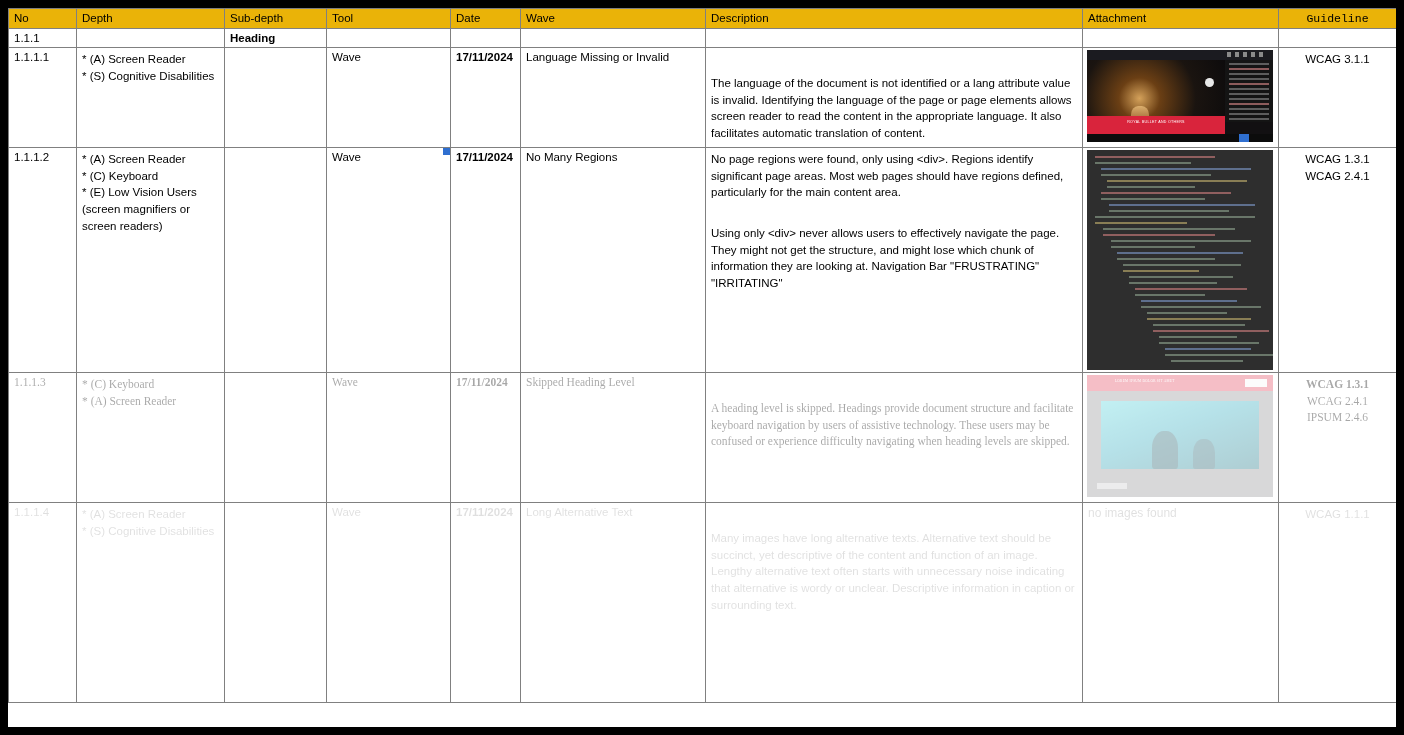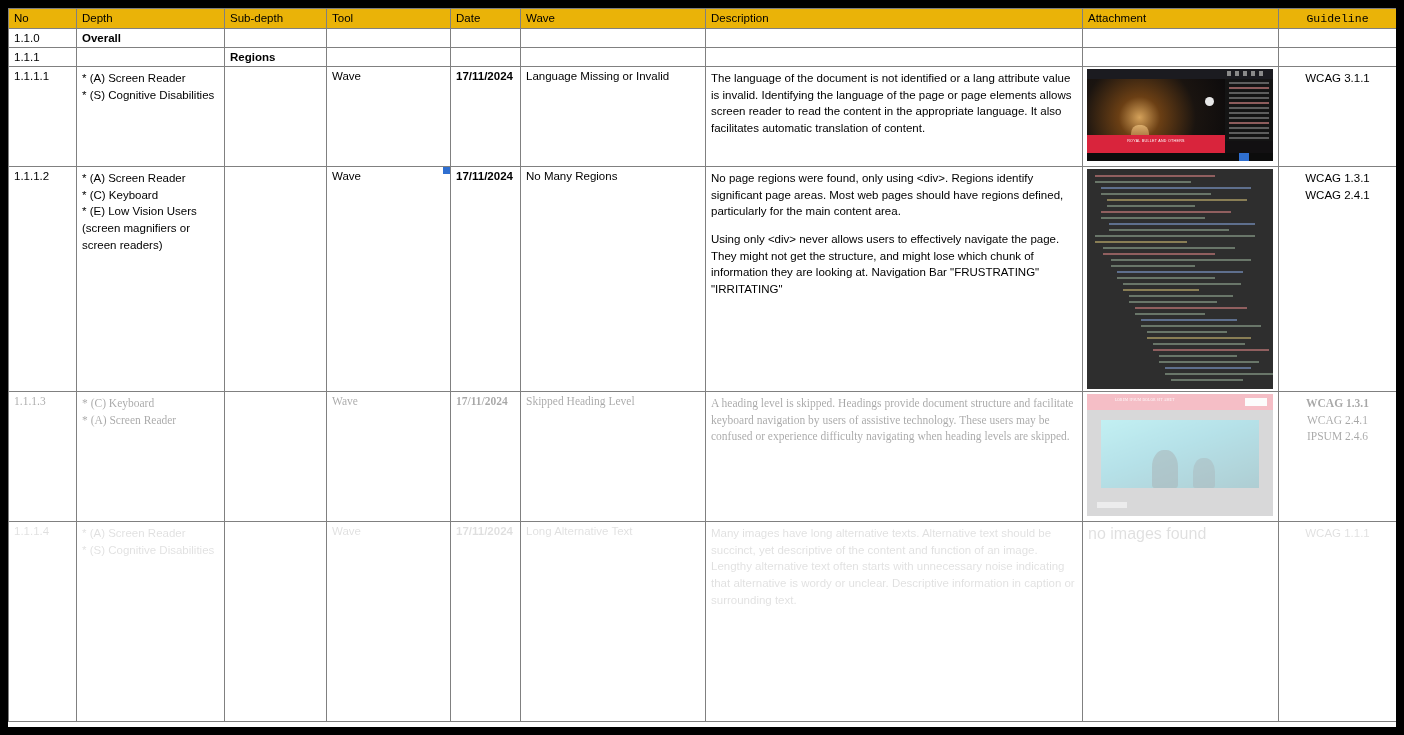--- a/index.html
+++ b/index.html
@@ -57,21 +57,21 @@
   .col-att     { width: 196px; }
   .col-guide   { width: 118px; }
 
   td.c-no      { font-weight: normal; }
   .bold        { font-weight: bold; }
   .row-thin td { height: 15px; padding-top: 1px; padding-bottom: 1px; }
 
   .depth-list { line-height: 1.45; }
   .desc       { line-height: 1.45; }
   .desc p     { margin: 0 0 11px 0; }
-  .desc p:last-child { margin-bottom: 0; }
+  .desc p:last-child { margin-bottom: 0; margin-top: 24px; }
   .guide-line { text-align: center; line-height: 1.45; }
 
   
   .fade1 { opacity: 0.34; font-family: Liberation Serif, serif; }
   .fade2 { opacity: 0.12; }
 
   
   .shot {
     width: 186px;
     border: 0;
@@ -154,21 +154,21 @@
     background: rgba(10,40,50,.55);
     border-radius: 45% 45% 10% 10%;
   }
   .sc-photo .sil2 {
     position:absolute; right:28%; bottom:0; width:22px; height:30px;
     background: rgba(10,40,50,.45);
     border-radius: 45% 45% 10% 10%;
   }
   .sc-foot { position:absolute; left:10px; bottom:8px; width:30px; height:6px; background:#c9c9cc; }
 
-  .att-plain { font-size: 16px; margin-top: 11px; }
+  .att-plain { font-size: 12px; margin-top: 11px; }
 
   
   .handle {
     position:absolute; width:7px; height:7px; background:#2f6fd0;
   }
 </style>
 </head>
 <body>
 
 <div class="sheet">
@@ -181,36 +181,25 @@
         <th class="col-tool">Tool</th>
         <th class="col-date">Date</th>
         <th class="col-issue">Wave</th>
         <th class="col-desc">Description</th>
         <th class="col-att">Attachment</th>
         <th class="col-guide center">Guideline</th>
       </tr>
     </thead>
     <tbody>
 
-      <tr class="row-thin">
-        <td class="c-no bold">1.1.0</td>
-        <td class="bold">Overall</td>
-        <td></td>
-        <td></td>
-        <td></td>
-        <td></td>
-        <td></td>
-        <td></td>
-        <td></td>
-      </tr>
 
       <tr class="row-thin">
         <td class="c-no bold">1.1.1</td>
         <td></td>
-        <td class="bold">Regions</td>
+        <td class="bold">Heading</td>
         <td></td>
         <td></td>
         <td></td>
         <td></td>
         <td></td>
         <td></td>
       </tr>
 
       <tr style="height:100px">
         <td class="c-no bold">1.1.1.1</td>

